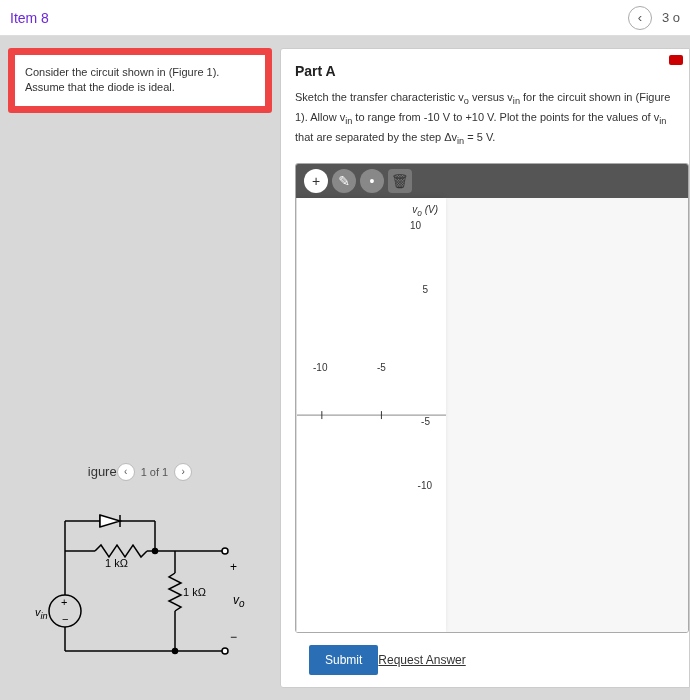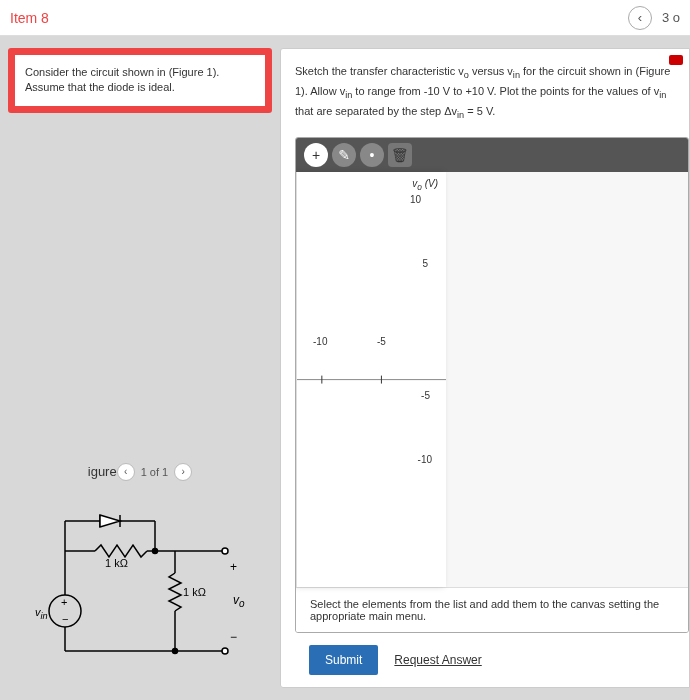--- a/index.html
+++ b/index.html
@@ -1,18 +1,18 @@
 <!DOCTYPE html>
 <html><head>
 <meta charset="utf-8">
 <style>
 * { box-sizing: border-box; margin: 0; padding: 0; font-family: Arial, sans-serif; }
 body { background: #d8d8d8; width: 690px; height: 700px; overflow: hidden; position: relative; }
 .topbar { background: #fff; height: 36px; display: flex; align-items: center; padding: 0 10px; justify-content: space-between; border-bottom: 1px solid #ddd; }
-.topbar-title { font-size: 14px; color: #ef4444; }
+.topbar-title { font-size: 14px; color: #6d28d9; }
 .topbar-right { display: flex; align-items: center; gap: 10px; font-size: 13px; color: #555; }
 .nav-circle { width: 24px; height: 24px; border: 1px solid #aaa; border-radius: 50%; display: flex; align-items: center; justify-content: center; padding-bottom: 1px; background: #fff; cursor: pointer; }
 .body-area { display: flex; height: calc(100% - 36px); }
 .left-col { width: 280px; padding: 12px 8px; display: flex; flex-direction: column; }
 .prompt-card { background: #fff; border: 7px solid #ef4444; border-radius: 3px; padding: 10px; font-size: 11px; color: #333; line-height: 1.4; }
 .figure-section { margin-top: 350px; }
 .figure-header { display: flex; justify-content: center; align-items: center; margin-bottom: 20px; }
 .figure-title { font-size: 13px; color: #333; }
 .pager { display: flex; align-items: center; gap: 6px; font-size: 11px; color: #555; }
 .pager-btn { width: 18px; height: 18px; border: 1px solid #bbb; border-radius: 50%; display: flex; align-items: center; justify-content: center; background: #fff; font-size: 10px; cursor: pointer; }
@@ -26,21 +26,21 @@
 .toolbar { background: #555; height: 34px; display: flex; align-items: center; padding: 0 8px; gap: 4px; }
 .tool-btn { width: 24px; height: 24px; border-radius: 50%; background: #fff; display: flex; align-items: center; justify-content: center; font-size: 14px; color: #333; cursor: pointer; }
 .tool-btn.dark { background: #888; color: #fff; }
 .tool-btn.trash { background: #777; border-radius: 4px; }
 .canvas-body { flex: 1; display: flex; background: #f7f7f7; position: relative; }
 .no-sel-panel { flex: 1; padding: 30px 18px; font-size: 12px; color: #555; background: #eaeaea; }
 .graph-panel { width: 150px; background: #fff; border-left: 1px solid #ddd; box-shadow: -2px 0 6px rgba(0,0,0,0.15); position: relative; }
 .graph-panel svg { width: 100%; height: 100%; }
 .graph-label { position: absolute; font-size: 10px; color: #333; }
 .hint-text { font-size: 11px; color: #333; padding: 10px 14px; background: #fff; border-top: 1px solid #ddd; }
-.submit-row { padding: 12px 14px; display: flex; align-items: center; gap: 16px; }
+.submit-row { padding: 12px 14px; display: flex; align-items: center; }
 .submit-btn { background: #2a6fb5; color: #fff; border: none; padding: 8px 16px; font-size: 12px; cursor: pointer; border-radius: 2px; }
 .request-link { font-size: 12px; color: #333; text-decoration: underline; cursor: pointer; }
 </style>
 </head>
 <body>
 
 <div class="topbar">
   <span class="topbar-title">Item 8</span>
   <div class="topbar-right">
     <span class="nav-circle">‹</span>
@@ -93,20 +93,21 @@
         <span style="position:absolute;left:10px;top:105px;font-size:11px;font-style:italic"><span>v</span><sub>in</sub></span>
         <span style="position:absolute;left:80px;top:56px;font-size:11px">1 kΩ</span>
         <span style="position:absolute;left:158px;top:85px;font-size:11px">1 kΩ</span>
         <span style="position:absolute;left:208px;top:92px;font-size:12px;font-style:italic"><span>v</span><sub>o</sub></span>
       </div>
     </div>
   </div>
 
   <div class="right-col">
     <div class="bookmark"></div>
+    <div class="part-title">Part A</div>
     <div class="question-text">
       <span>Sketch the transfer characteristic v</span><sub>o</sub><span> versus v</span><sub>in</sub><span> for the circuit shown in (Figure 1). Allow v</span><sub>in</sub><span> to range from -10 V to +10 V. Plot the points for the values of v</span><sub>in</sub><span> that are separated by the step Δv</span><sub>in</sub><span> = 5 V.</span>
     </div>
     <div class="canvas-frame">
       <div class="toolbar">
         <span class="tool-btn">+</span>
         <span class="tool-btn dark">✎</span>
         <span class="tool-btn dark">•</span>
         <span class="tool-btn trash">🗑</span>
       </div>
@@ -119,20 +120,19 @@
           </svg>
           <span class="graph-label" style="top:6px;right:8px;font-style:italic"><span>v</span><sub>o</sub><span> (V)</span></span>
           <span class="graph-label" style="top:22px;right:25px">10</span>
           <span class="graph-label" style="top:86px;right:18px">5</span>
           <span class="graph-label" style="top:218px;right:16px">-5</span>
           <span class="graph-label" style="top:282px;right:14px">-10</span>
           <span class="graph-label" style="top:164px;left:16px">-10</span>
           <span class="graph-label" style="top:164px;left:80px">-5</span>
         </div>
       </div>
-      <div class="hint-text">Select the elements from the list and add them to the canvas setting the appropriate main menu.</div>
     </div>
     <div class="submit-row">
       <button class="submit-btn">Submit</button>
       <span class="request-link">Request Answer</span>
     </div>
   </div>
 </div>
 
 </body></html>

